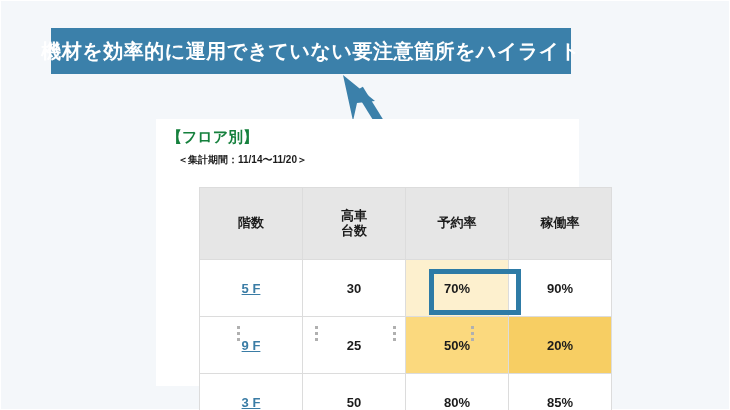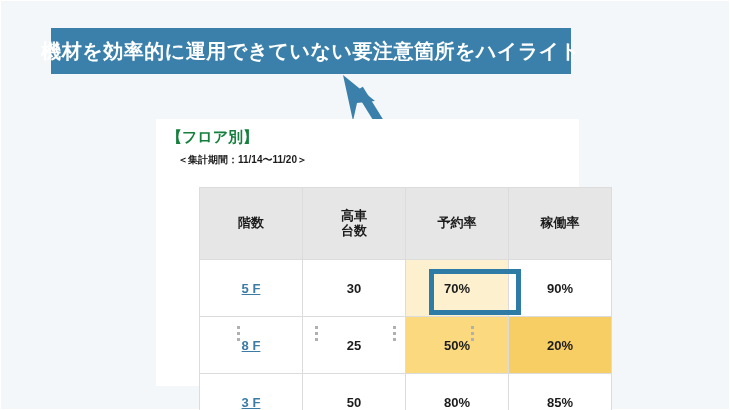--- a/index.html
+++ b/index.html
@@ -204,21 +204,21 @@
         <tr>
           <td>
             <span class="floor-link">5 F</span>
           </td>
           <td>30</td>
           <td class="hl-light">70%</td>
           <td>90%</td>
         </tr>
         <tr>
           <td>
-            <span class="floor-link">8 F</span>
+            <span class="floor-link">9 F</span>
           </td>
           <td>25</td>
           <td class="hl-mid">50%</td>
           <td class="hl-strong">20%</td>
         </tr>
         <tr>
           <td>
             <span class="floor-link">3 F</span>
           </td>
           <td>50</td>

